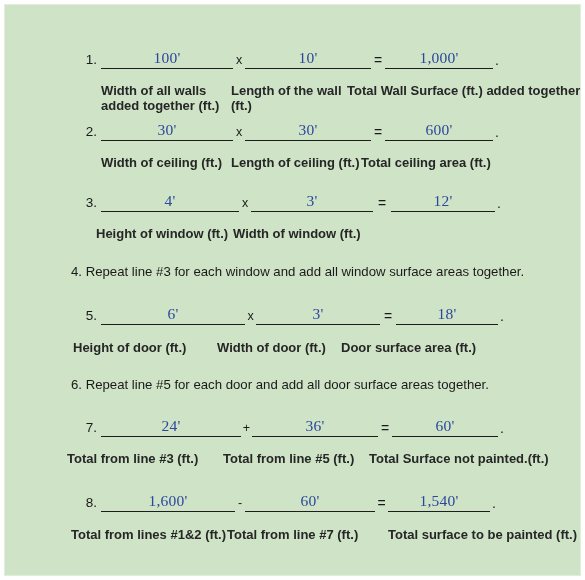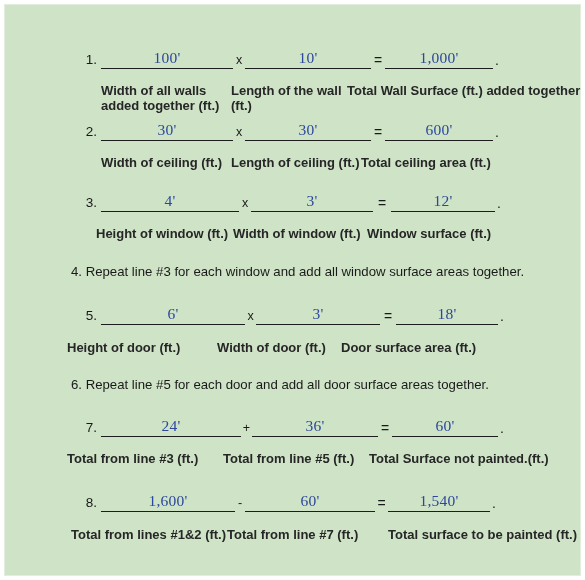--- a/index.html
+++ b/index.html
@@ -174,42 +174,41 @@
       </span>
       <span class="op wide" style="width:18px;">=</span>
       <span class="blank" style="width:104px;">
         <span class="val">12'</span>
       </span>
       <span class="period">.</span>
     </div>
     <div class="caps" style="top:222px;height:18px;">
       <span class="cap" style="left:228px;width:140px;">Width of window (ft.)</span>
       <span class="cap" style="left:91px;width:140px;">Height of window (ft.)</span>
-      <span class="cap" style="left:362px;width:160px;">Window surface (ft.)</span>
     </div>
 
     <div class="instr" style="top:258px;padding-left:66px;">4. Repeat line #3 for each window and add all window surface areas together.</div>
 
     <div class="eq" style="top:294px;padding-left:66px;">
       <span class="eq-num">5.</span>
       <span class="blank" style="width:144px;margin-left:4px;">
         <span class="val">6'</span>
       </span>
       <span class="op" style="width:11px;">x</span>
       <span class="blank" style="width:124px;">
         <span class="val">3'</span>
       </span>
       <span class="op wide" style="width:16px;">=</span>
       <span class="blank" style="width:102px;">
         <span class="val">18'</span>
       </span>
       <span class="period">.</span>
     </div>
     <div class="caps" style="top:336px;height:18px;">
-      <span class="cap" style="left:62px;width:130px;">Height of door (ft.)</span>
+      <span class="cap" style="left:68px;width:130px;">Height of door (ft.)</span>
       <span class="cap" style="left:212px;width:120px;">Width of door (ft.)</span>
       <span class="cap" style="left:336px;width:160px;">Door surface area (ft.)</span>
     </div>
 
     <div class="instr" style="top:371px;padding-left:66px;">6. Repeat line #5 for each door and add all door surface areas together.</div>
 
     <div class="eq" style="top:406px;padding-left:66px;">
       <span class="eq-num">7.</span>
       <span class="blank" style="width:140px;margin-left:4px;">
         <span class="val">24'</span>

